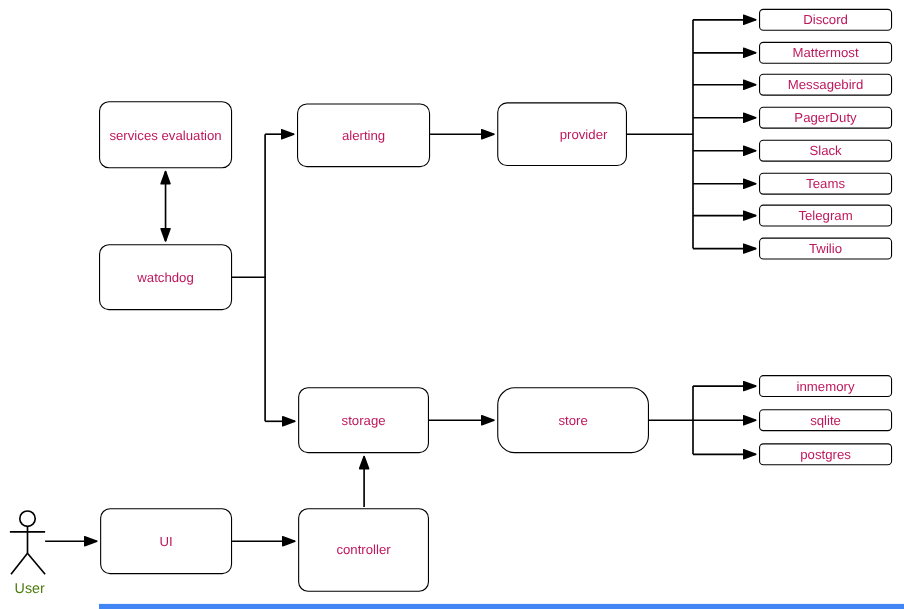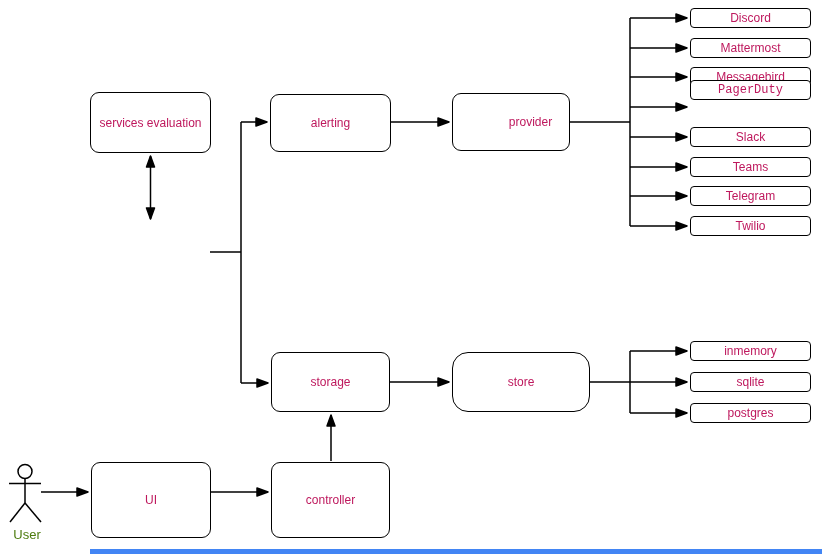--- a/index.html
+++ b/index.html
@@ -127,49 +127,52 @@
       <line x1="25" y1="478.5" x2="25" y2="503"></line>
       <line x1="9" y1="483.5" x2="41" y2="483.5"></line>
       <line x1="25" y1="503" x2="10" y2="522"></line>
       <line x1="25" y1="503" x2="41" y2="522"></line>
     </g>
   </svg>
 
   <div class="node big" style="left:90px;  top:92px;  width:121px; height:61px;justify-content:center;">
     <span>services evaluation</span>
   </div>
+  <div class="node big" style="left:90px;  top:222px; width:121px; height:60px;">
+    <span>watchdog</span>
+  </div>
   <div class="node big" style="left:270px; top:94px;  width:121px; height:58px;">
     <span>alerting</span>
   </div>
   <div class="node big" style="left:452px; top:93px;  width:118px; height:58px;padding-left:39px;">
     <span>provider</span>
   </div>
   <div class="node big" style="left:271px; top:352px; width:119px; height:60px;">
     <span>storage</span>
   </div>
   <div class="node big" style="left:452px; top:352px; width:138px; height:60px;border-radius:16px;">
     <span>store</span>
   </div>
-  <div class="node big" style="left:91px;  top:462px; width:120px; height:76px;justify-content:center;">
+  <div class="node big" style="left:91px;  top:462px; width:120px; height:60px;justify-content:center;">
     <span>UI</span>
   </div>
   <div class="node big" style="left:271px; top:462px; width:119px; height:76px;">
     <span>controller</span>
   </div>
 
   <div class="node small" style="top:8px;">
     <span>Discord</span>
   </div>
   <div class="node small" style="top:38px;">
     <span>Mattermost</span>
   </div>
   <div class="node small" style="top:67px;">
     <span>Messagebird</span>
   </div>
-  <div class="node small" style="top:80px;font-family:Liberation Mono, monospace;">
+  <div class="node small" style="top:97px;">
     <span>PagerDuty</span>
   </div>
   <div class="node small" style="top:127px;">
     <span>Slack</span>
   </div>
   <div class="node small" style="top:157px;">
     <span>Teams</span>
   </div>
   <div class="node small" style="top:186px;">
     <span>Telegram</span>

